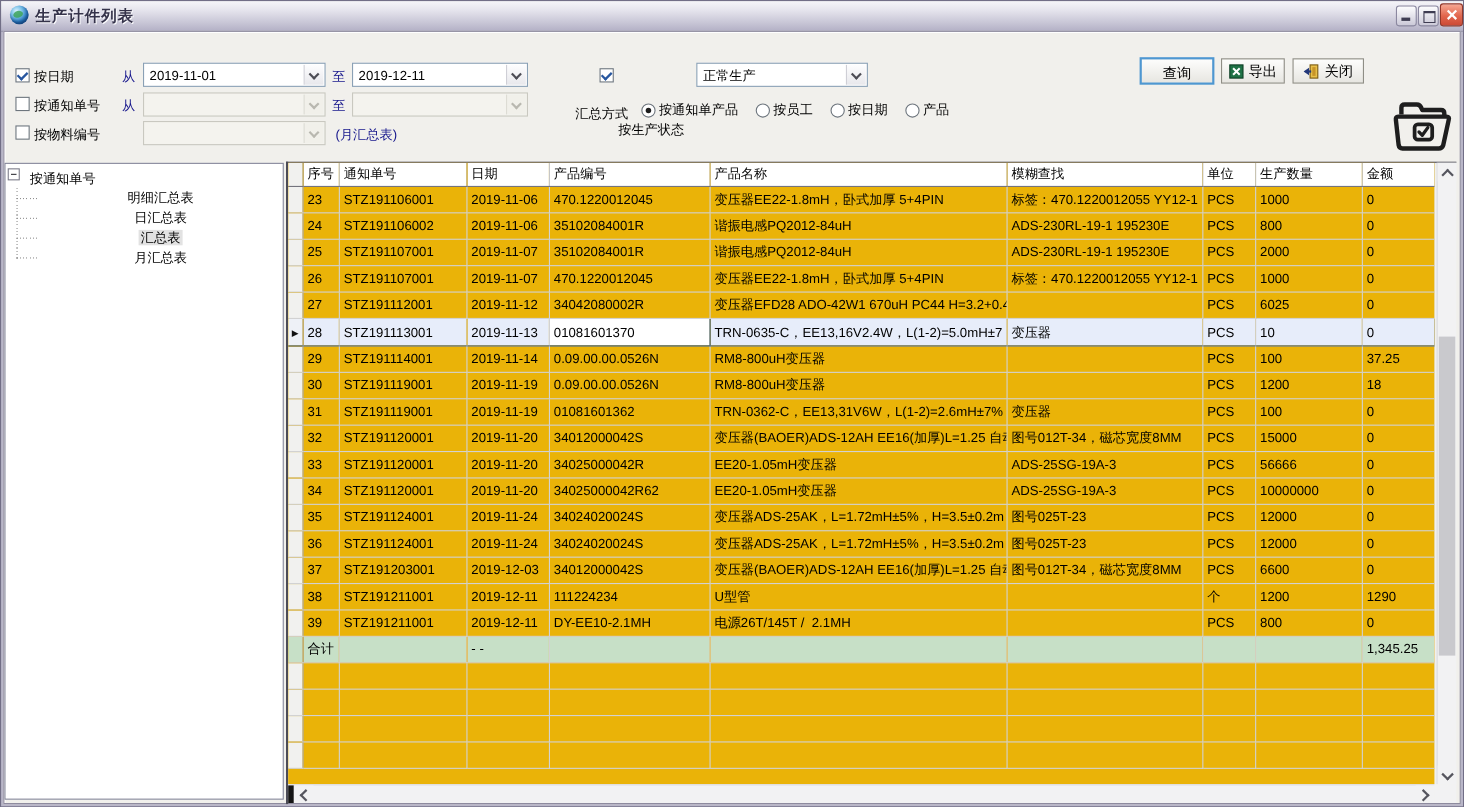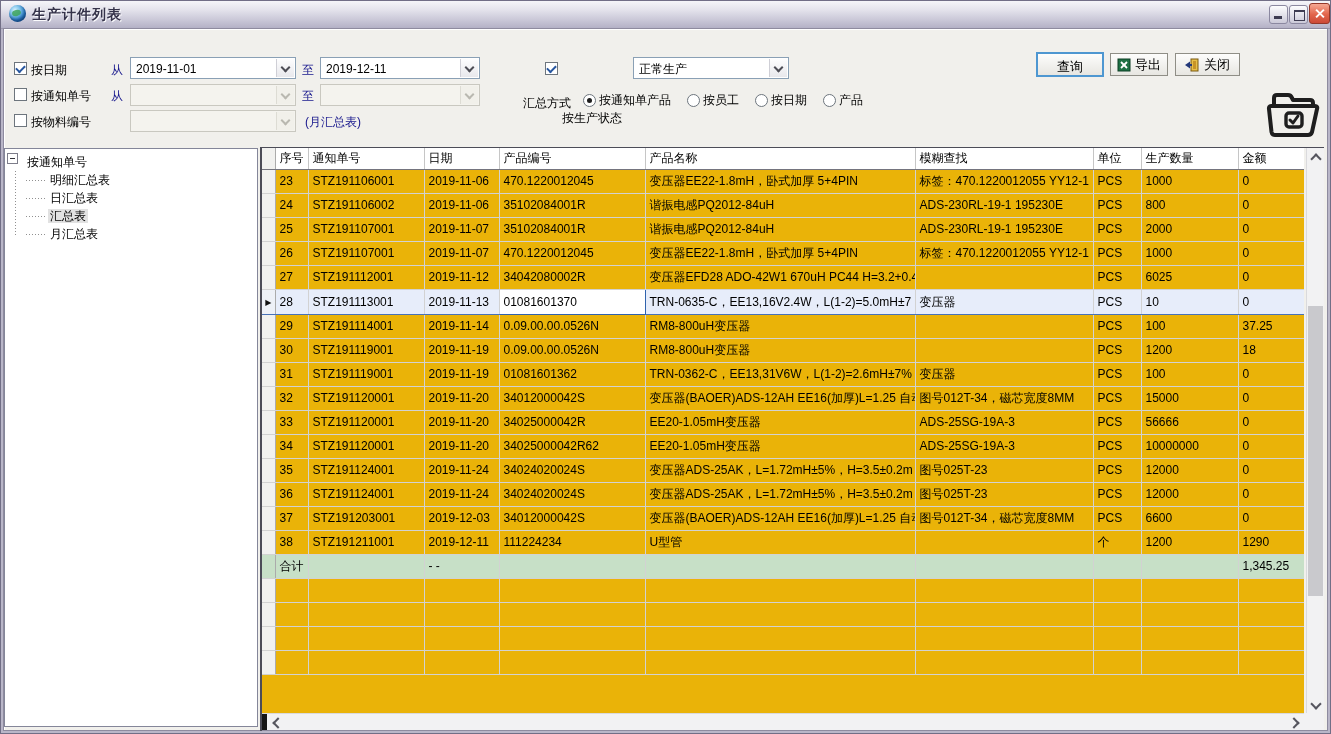--- a/index.html
+++ b/index.html
@@ -75,21 +75,21 @@
 
   
   .tree{position:absolute;left:4px;top:148px;width:254px;height:579px;background:#fff;
     border:1px solid #848699;box-sizing:border-box;}
   .tree-root{position:absolute;left:4px;top:4px;height:18px;line-height:18px;}
   .expander{position:absolute;left:2px;top:4px;width:9px;height:9px;border:1px solid #7d7d8a;background:#fff;box-sizing:content-box;}
   .expander:after{content:'';position:absolute;left:2px;top:4px;width:5px;height:1px;background:#33333a;}
   .tree-root .rlabel{position:absolute;left:18px;top:0;white-space:nowrap;}
   .vdots{position:absolute;left:10px;top:22px;width:1px;height:66px;
     background-image:repeating-linear-gradient(to bottom,#909090 0 1px,transparent 1px 3px);}
-  .tree-items{position:absolute;left:11px;top:22px;width:250px;}
+  .tree-items{position:absolute;left:0;top:22px;width:250px;text-align:center;}
   .tree-item{position:relative;height:18px;line-height:18px;padding-left:32px;white-space:nowrap;}
   .tree-item:before{content:'';position:absolute;left:10px;top:9px;width:19px;height:1px;
     background-image:repeating-linear-gradient(to right,#909090 0 1px,transparent 1px 3px);}
   .tree-item .tlabel{padding:0 2px;}
   .tree-item.selected .tlabel{background:#e2e2e2;}
 
   
   .grid-topline{position:absolute;left:260px;top:147px;width:1064px;height:1px;background:#4c4c57;}
   .grid-leftline{position:absolute;left:260px;top:147px;width:2px;height:584px;background:#4c4c57;}
   .grid-wrap{position:absolute;left:262px;top:148px;width:1042px;height:565px;overflow:hidden;background:#eab308;}
@@ -491,20 +491,32 @@
           <td>38</td>
           <td>STZ191211001</td>
           <td>2019-12-11</td>
           <td>111224234</td>
           <td>U型管</td>
           <td></td>
           <td>个</td>
           <td>1200</td>
           <td>1290</td>
         </tr>
+        <tr>
+          <td class="ind"></td>
+          <td>39</td>
+          <td>STZ191211001</td>
+          <td>2019-12-11</td>
+          <td>DY-EE10-2.1MH</td>
+          <td>电源26T/145T /  2.1MH</td>
+          <td></td>
+          <td>PCS</td>
+          <td>800</td>
+          <td>0</td>
+        </tr>
         <tr class="total">
           <td class="ind"></td>
           <td>合计</td>
           <td></td>
           <td>- -</td>
           <td></td>
           <td></td>
           <td></td>
           <td></td>
           <td></td>

